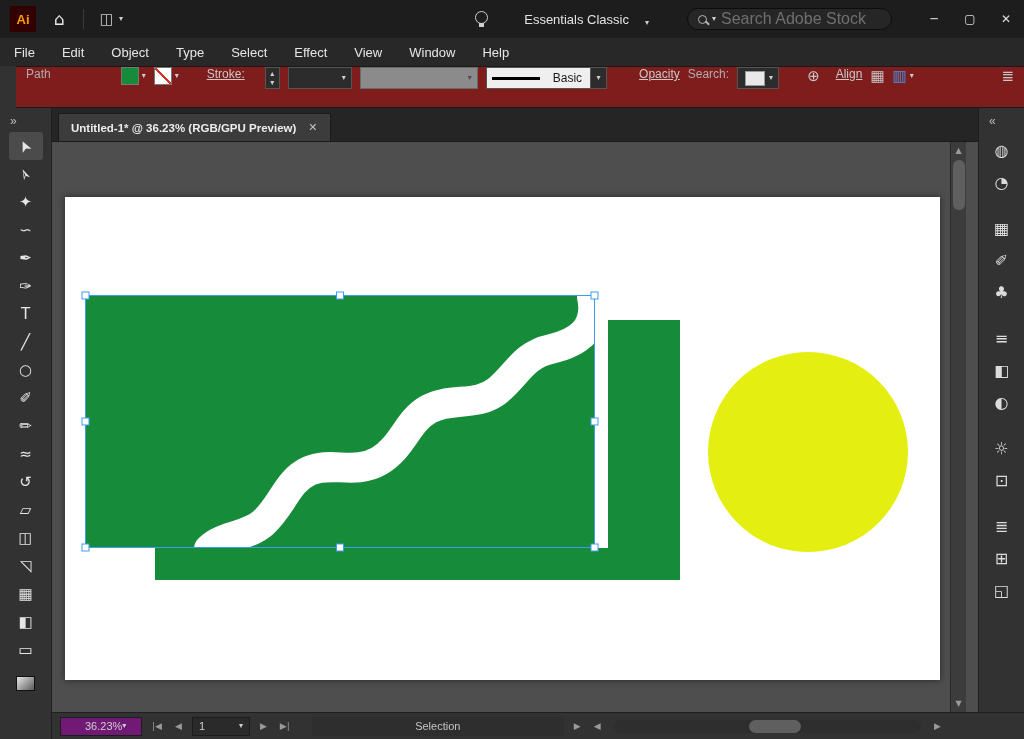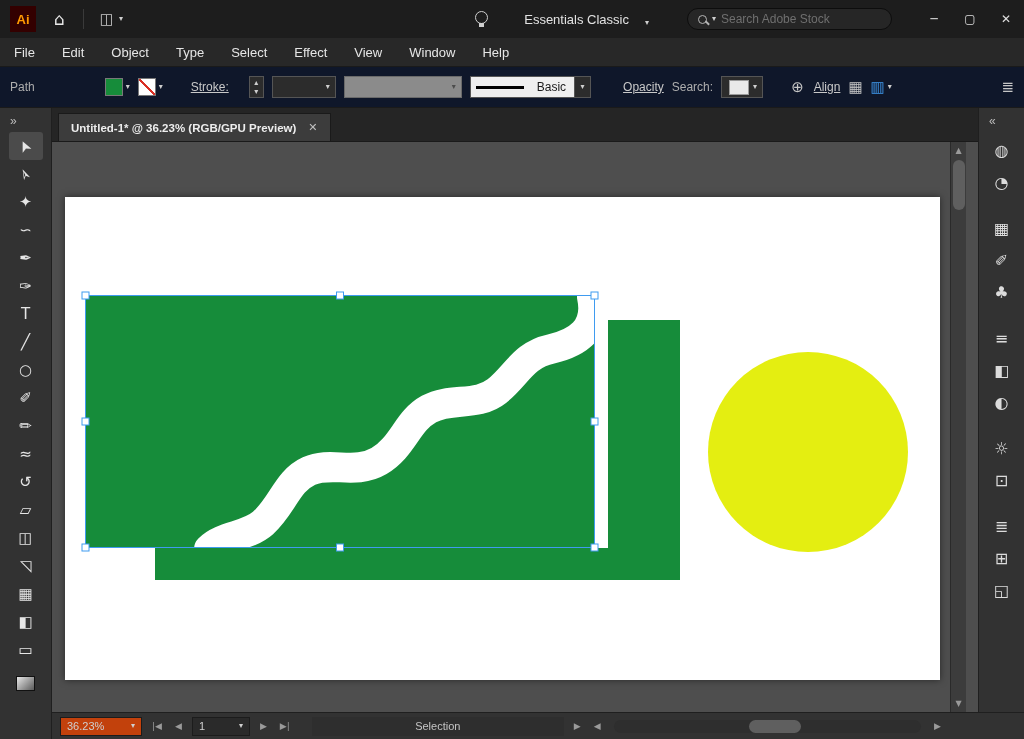--- a/index.html
+++ b/index.html
@@ -21,36 +21,36 @@
   .bulb::before { content:""; position:absolute; top:2px; left:1px; width:11px; height:11px;
                   border:1.5px solid #cfcfcf; border-radius:50%; }
   .bulb::after { content:""; position:absolute; bottom:2px; left:5px; width:5px; height:4px;
                  background:#cfcfcf; }
   .ws-switch { display:flex; align-items:flex-end; gap:16px; font-size:13px; color:#e2e2e2; margin-right:28px; }
   .searchbox { width:205px; height:22px; background:#262626; border:1px solid #0d0d0d; border-radius:11px;
                display:flex; align-items:center; gap:5px; padding:0 10px; }
   .mag { position:relative; width:9px; height:9px; border:1.5px solid #b5b5b5; border-radius:50%; flex:none; }
   .mag::after { content:""; position:absolute; width:5px; height:1.5px; background:#b5b5b5;
                 right:-4px; bottom:-1px; transform:rotate(45deg); }
-  .searchbox .placeholder { color:#6f6f6f; font-size:12px; white-space:nowrap; }
+  .searchbox .placeholder { color:#6f6f6f; font-size:16px; white-space:nowrap; }
   .winbtns { display:flex; margin-left:14px; }
   .winbtn { width:36px; height:38px; display:flex; align-items:center; justify-content:center;
             color:#e0e0e0; font-size:12px; font-family:"DejaVu Sans",sans-serif; }
   .chev { font-size:8px; color:#cfcfcf; line-height:1; font-family:"DejaVu Sans",sans-serif; }
   .chev-up { font-size:8px; color:#cfcfcf; line-height:1; font-family:"DejaVu Sans",sans-serif; }
 
   
   .menubar { position:absolute; top:38px; left:0; right:0; height:28px; background:#282828;
              display:flex; align-items:center; padding-left:14px; gap:27px; font-size:13px; color:#e6e6e6; }
   .menu-item { cursor:default; }
 
   
-  .controlbar { position:absolute; top:66px; left:0; right:0; height:42px; background:#0f172a;
+  .controlbar { position:absolute; top:66px; left:16px; right:0; height:42px; background:#7f1d1d;
                 border-top:1px solid #1a1a1a; border-bottom:1px solid #1a1a1a;
-                display:flex; align-items:center; padding:0 10px; gap:8px; font-size:12px; }
+                display:flex; align-items:flex-start; padding:0 10px; gap:8px; font-size:12px; }
   .cb-label { color:#aeaeae; }
   .cb-label.first { margin-right:62px; }
   .cb-link { color:#c9c9c9; text-decoration:underline; }
   .swatch-combo { display:flex; align-items:center; gap:3px; }
   .swatch { width:18px; height:18px; border:1px solid #787878; }
   .swatch.fillcol { background:var(--green); }
   .swatch.nonecol { background:linear-gradient(45deg,#ffffff 44%,#d93025 44%,#d93025 56%,#ffffff 56%); }
   .stepper { width:15px; height:22px; border:1px solid #555; background:#2c2c2c; display:flex;
              flex-direction:column; align-items:center; justify-content:center; gap:1px; margin-left:12px; }
   .combo { height:22px; border:1px solid #555; background:#2c2c2c; display:flex; align-items:center;
@@ -115,22 +115,22 @@
   .dock-header { align-self:flex-start; padding:6px 0 2px 10px; color:#bdbdbd; font-size:12px; }
   .dock-list { display:flex; flex-direction:column; align-items:center; margin-top:4px; }
   .dock-item { width:34px; height:32px; display:flex; align-items:center; justify-content:center; color:#dcdcdc; }
   .dock-item .glyph { font-family:"DejaVu Sans",sans-serif; font-size:16px; display:inline-block; }
   .dock-item.gap-above { margin-top:14px; }
 
   
   .statusbar { position:absolute; left:52px; right:0; bottom:0; height:27px; background:#323232;
                border-top:1px solid #1f1f1f; display:flex; align-items:center; padding:0 80px 0 8px;
                gap:7px; font-size:11px; color:#cfcfcf; }
-  .zoom-combo { width:82px; height:19px; background:#c2410c; border:1px solid #1c1c1c; display:flex;
-                align-items:center; justify-content:space-between; padding:0 6px; }
+  .zoom-combo { width:82px; height:19px; background:#701a75; border:1px solid #1c1c1c; display:flex;
+                align-items:center; justify-content:space-between; padding:0 24px; }
   .nav-icon { color:#9a9a9a; font-size:9px; padding:0 3px; font-family:"DejaVu Sans",sans-serif; white-space:nowrap; }
   .ab-combo { width:58px; height:19px; background:#2a2a2a; border:1px solid #1c1c1c; display:flex;
               align-items:center; justify-content:space-between; padding:0 6px; }
   .status-display { margin-left:12px; width:252px; height:19px; background:#2e2e2e; display:flex;
                     align-items:center; justify-content:center; color:#c4c4c4; }
   .hscroll { flex:1; height:13px; background:#2e2e2e; border-radius:7px; position:relative; margin:0 3px; }
   .hthumb { position:absolute; left:44%; width:52px; height:13px; background:#5f5f5f; border-radius:7px; }
 </style>
 </head>
 <body>
@@ -206,21 +206,21 @@
           <span class="chev">▾</span>
         </span>
     </div>
     <span class="cb-link op">Opacity</span>
     <span class="cb-label">Search:</span>
     <div class="combo style">
       <span class="combo-light"></span>
       <span class="chev">▾</span>
     </div>
     <span class="cb-icon">⊕</span>
-    <span class="cb-link" style="margin-left:2px">Align</span>
+    <span class="cb-link" style="margin-left:8px">Align</span>
     <span class="cb-icon">▦</span>
     <div class="cb-iconchev">
       <span class="cb-icon accent">▥</span>
       <span class="chev">▾</span>
     </div>
     <span class="cb-icon last">≣</span>
   </div>
 
   <div class="toolcol">
     <div class="tool-header">»</div>

